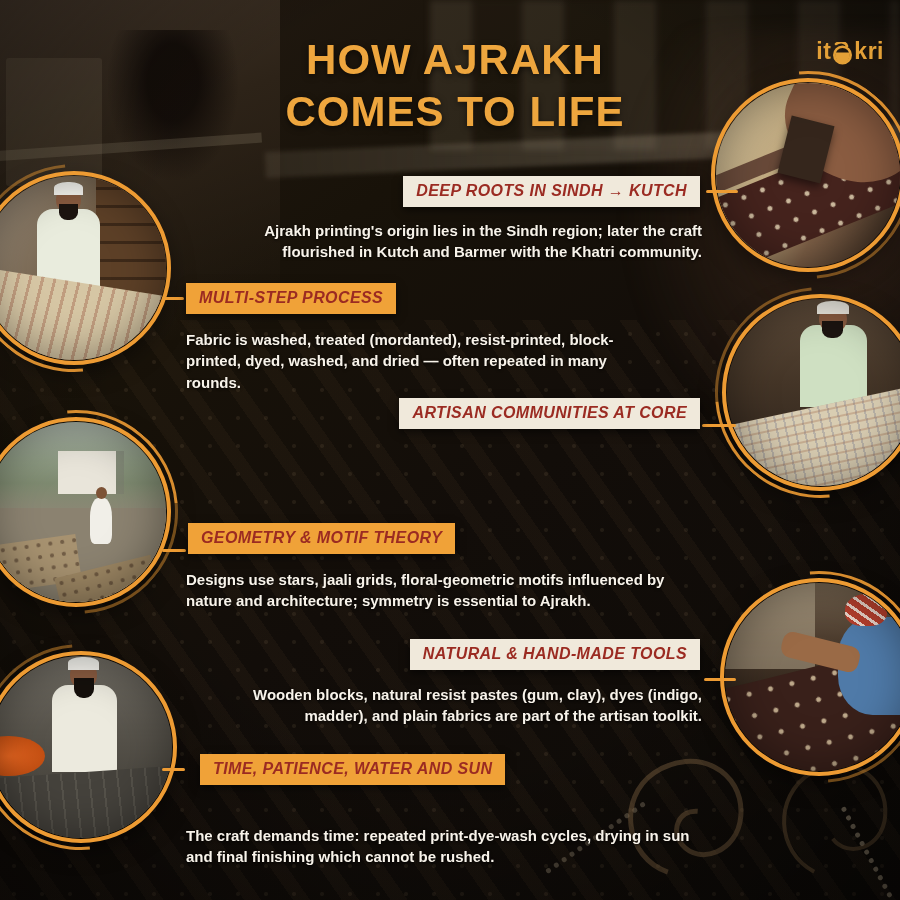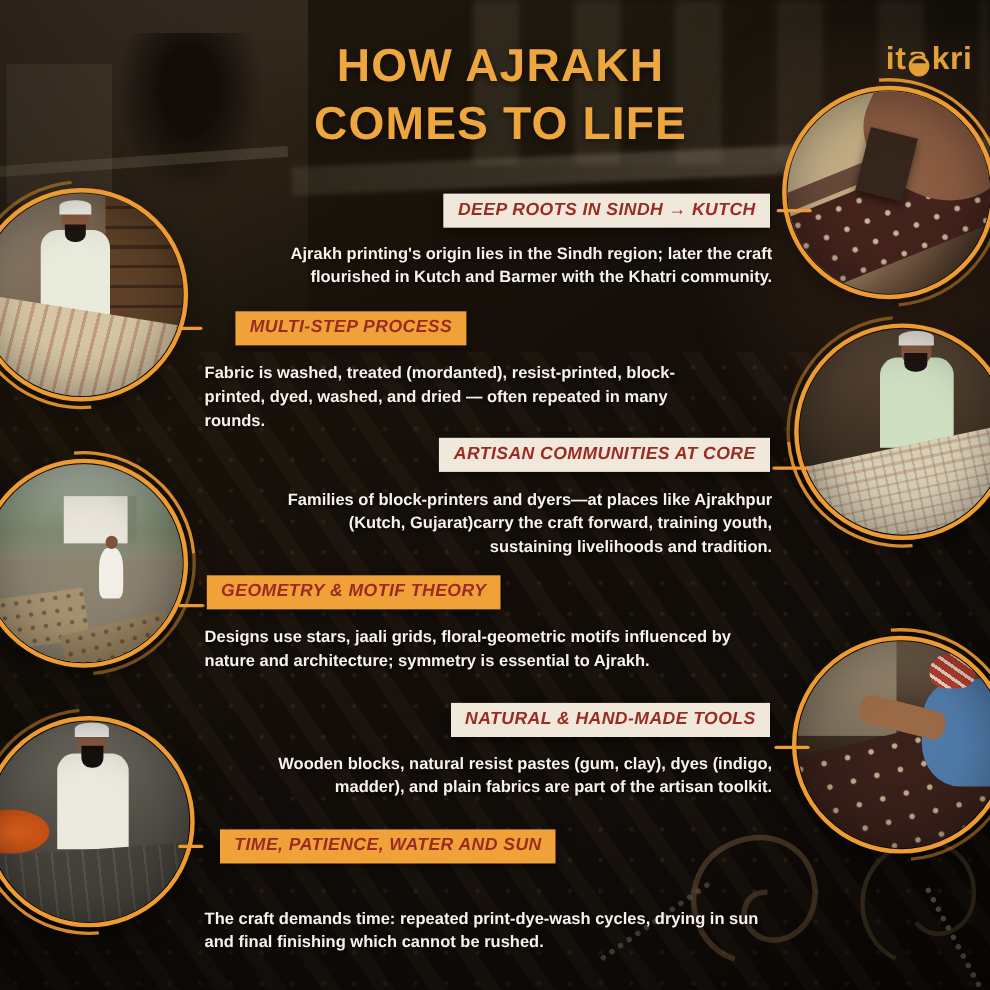--- a/index.html
+++ b/index.html
@@ -32,31 +32,31 @@
   .dotline-2{left:545px;top:870px;width:120px;transform:rotate(-35deg);opacity:.6;}
   .bg-paisley{left:600px;top:720px;width:300px;height:180px;opacity:.4;transform:rotate(-8deg);}
   .vignette{position:absolute;inset:0;z-index:2;pointer-events:none;
     background:radial-gradient(ellipse at 50% 42%,rgba(0,0,0,0) 52%,rgba(0,0,0,.5) 100%);}
 
   
   .title{position:absolute;z-index:5;left:230px;top:34px;width:450px;text-align:center;
     color:#EEA63E;font-weight:800;font-size:42px;line-height:1.24;letter-spacing:1px;
     text-shadow:0 2px 6px rgba(0,0,0,.55);}
   .brand{position:absolute;z-index:5;right:16px;top:38px;color:#E3A037;font-weight:800;
-    font-size:29px;letter-spacing:.5px;display:flex;align-items:flex-end;}
+    font-size:23px;letter-spacing:.5px;display:flex;align-items:flex-start;}
   .brand svg{margin:4px 1px 0 1px;}
 
   
   .banner{position:absolute;z-index:5;padding:6px 13px 7px;white-space:nowrap;
     font-style:italic;font-weight:800;font-size:16px;letter-spacing:.4px;color:#9B2B22;
     box-shadow:0 3px 8px rgba(0,0,0,.55);}
   .banner.cream{background:#F0E9DB;}
   .banner.orange{background:#F0A238;}
   .b-s1{right:200px;top:176px;}
-  .b-s2{left:186px;top:283px;margin-left:28px;}
+  .b-s2{left:186px;top:283px;}
   .b-s3{right:200px;top:398px;}
   .b-s4{left:188px;top:523px;}
   .b-s5{right:200px;top:639px;text-align:right;}
   .b-s6{left:180px;top:754px;margin-left:20px;}
 
   
   .body-text{position:absolute;z-index:5;width:522px;color:#F8F3EA;font-weight:700;
     font-size:15px;line-height:1.42;white-space:pre-line;text-shadow:0 1px 3px rgba(0,0,0,.85);}
   .body-text.right{right:198px;text-align:right;}
   .body-text.left{left:186px;text-align:left;}
@@ -263,23 +263,20 @@
   <div class="banner cream b-s1">DEEP ROOTS IN SINDH → KUTCH</div>
   <div class="body-text right t-s1">Ajrakh printing's origin lies in the Sindh region; later the craft
 flourished in Kutch and Barmer with the Khatri community.</div>
 
   <div class="banner orange b-s2">MULTI-STEP PROCESS</div>
   <div class="body-text left t-s2">Fabric is washed, treated (mordanted), resist-printed, block-
 printed, dyed, washed, and dried — often repeated in many
 rounds.</div>
 
   <div class="banner cream b-s3">ARTISAN COMMUNITIES AT CORE</div>
-  <div class="body-text right t-s3">Families of block-printers and dyers—at places like Ajrakhpur
-(Kutch, Gujarat)carry the craft forward, training youth,
-sustaining livelihoods and tradition.</div>
 
   <div class="banner orange b-s4">GEOMETRY &amp; MOTIF THEORY</div>
   <div class="body-text left t-s4">Designs use stars, jaali grids, floral-geometric motifs influenced by
 nature and architecture; symmetry is essential to Ajrakh.</div>
 
   <div class="banner cream b-s5">NATURAL &amp; HAND-MADE TOOLS</div>
   <div class="body-text right t-s5">Wooden blocks, natural resist pastes (gum, clay), dyes (indigo,
 madder), and plain fabrics are part of the artisan toolkit.</div>
 
   <div class="banner orange b-s6">TIME, PATIENCE, WATER AND SUN</div>

